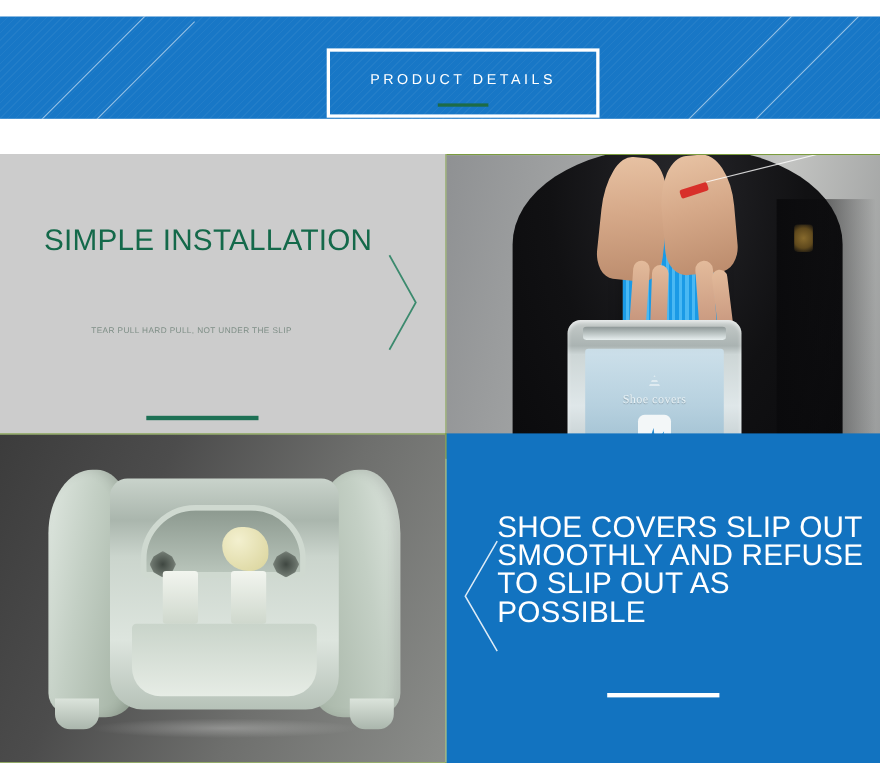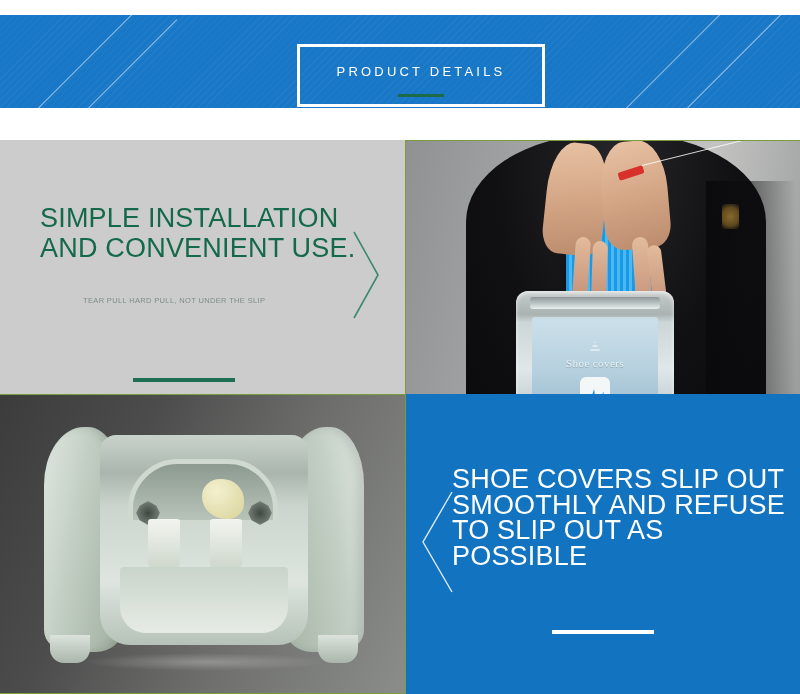--- a/index.html
+++ b/index.html
@@ -469,21 +469,20 @@
       <div class="title-text">PRODUCT DETAILS</div>
       <div class="title-rule"></div>
     </div>
   </div>
 
   <div class="row1">
 
     <div class="panel-gray">
       <div class="head-green">
         <div>SIMPLE INSTALLATION</div>
-        <div>AND CONVENIENT USE.</div>
       </div>
       <div class="sub-gray">TEAR PULL HARD PULL, NOT UNDER THE SLIP</div>
       <div class="rule-green"></div>
 
       <svg class="chev-green" viewBox="0 0 28 90">
         <polyline points="2,2 26,45 2,88" fill="none" stroke="#3c8a6e" stroke-width="1.6"></polyline>
       </svg>
     </div>
 
     <div class="photo-hands">

